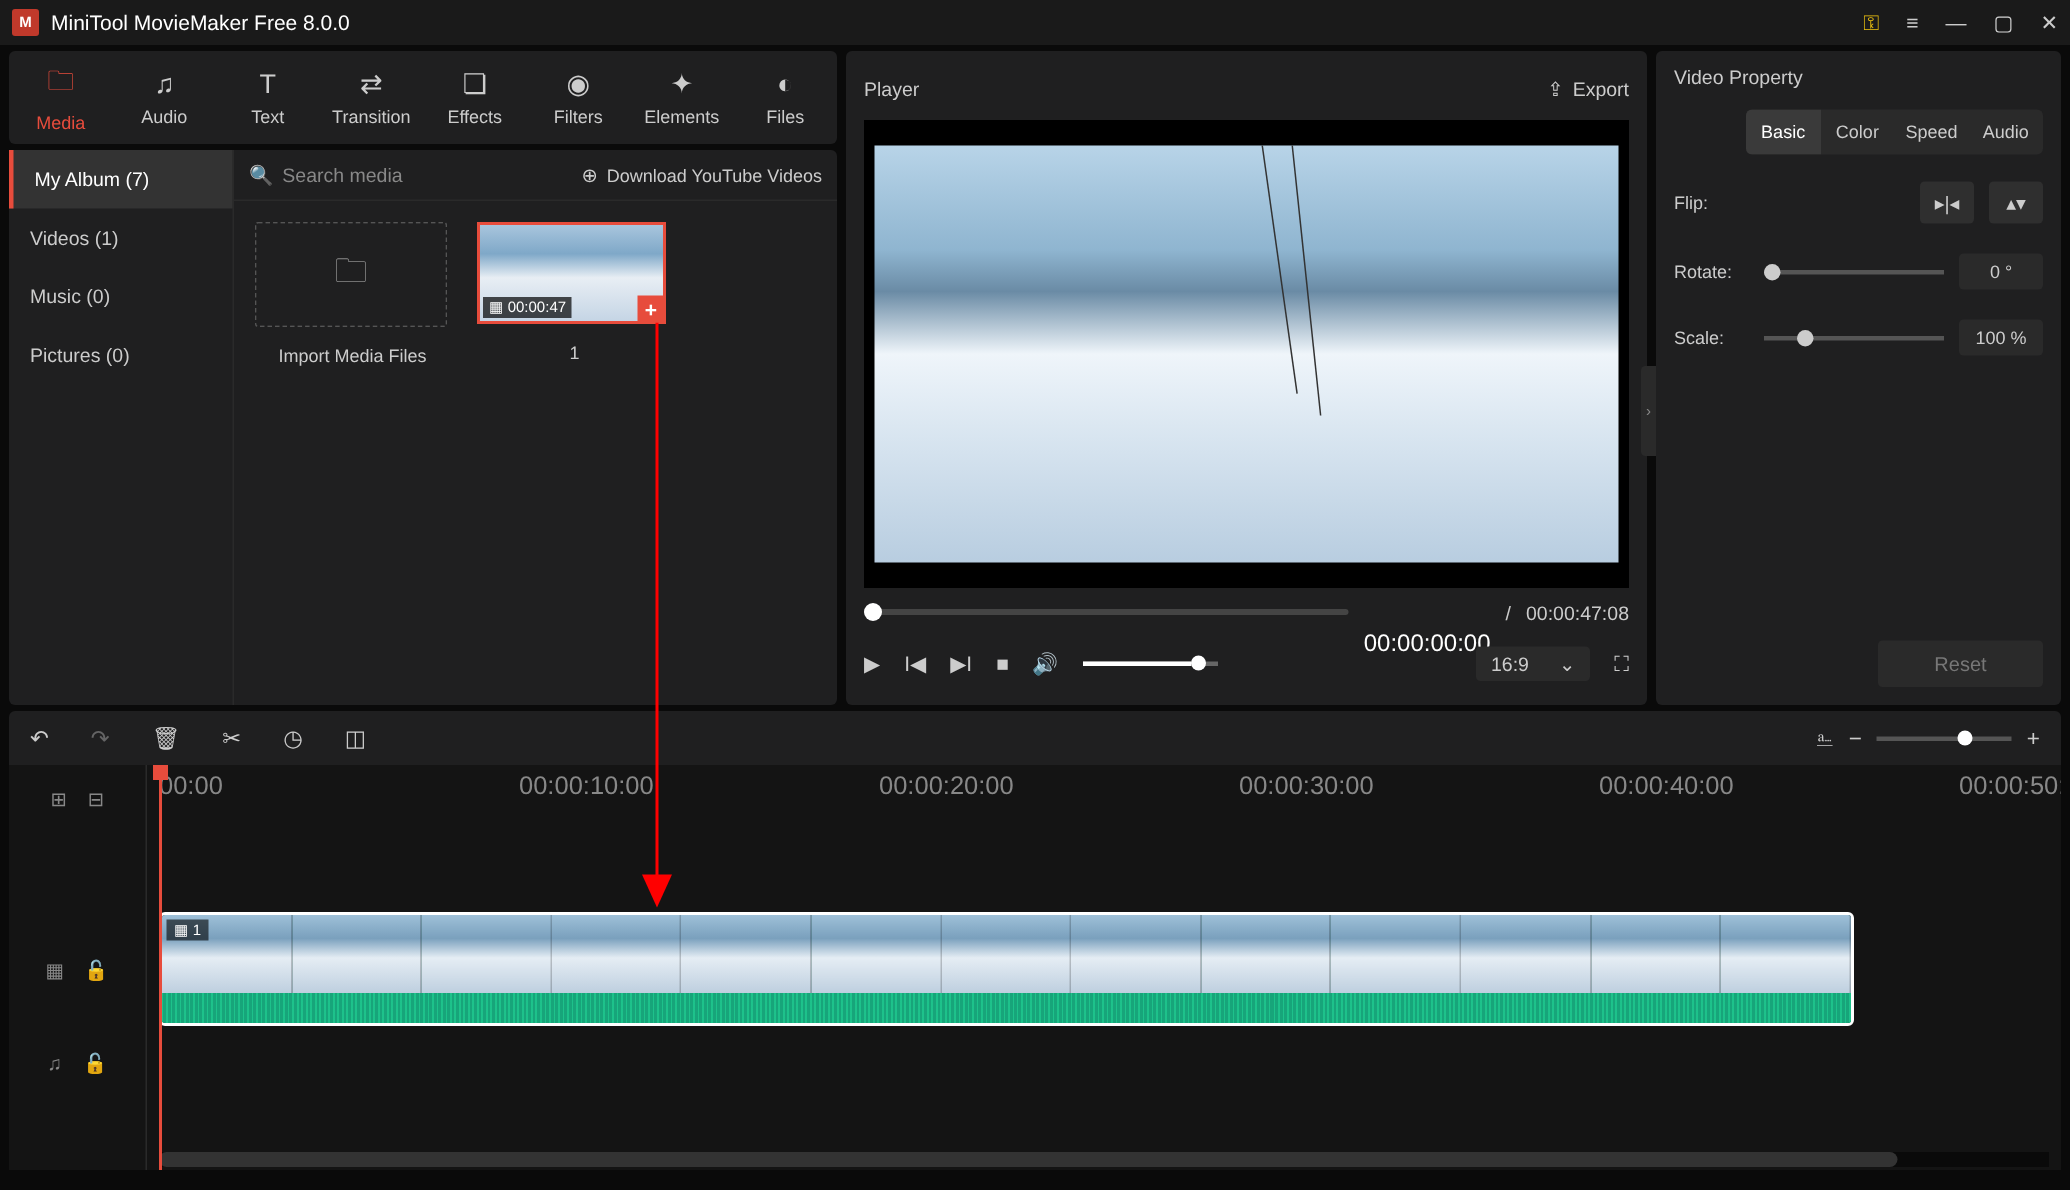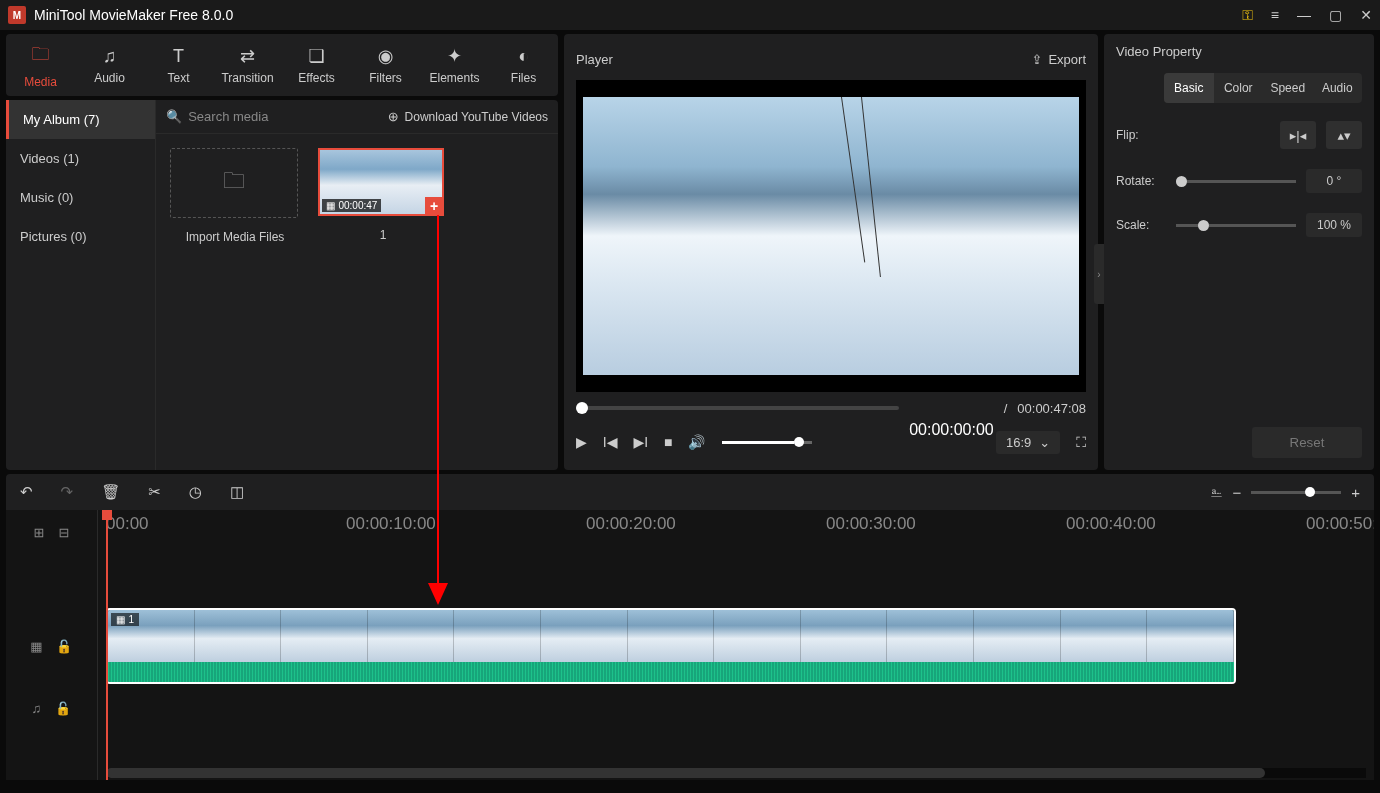--- a/index.html
+++ b/index.html
@@ -53,21 +53,21 @@
 .scrub { flex:1; height:4px; background:#444; border-radius:2px; position:relative;}
 .scrub-dot { position:absolute; left:0; top:-4px; width:12px; height:12px; background:#fff; border-radius:50%;}
 .time-cur { color:#ffffff; font-size:16px;margin-top:44px;}
 .time-tot { color:#ccc; font-size:13px;}
 .controls-row { display:flex; align-items:center; gap:16px; height:36px; margin-top:6px;}
 .ctrl { color:#ccc; cursor:pointer; font-size:14px;}
 .vol-slider { width:90px; height:3px; background:#666; position:relative;}
 .vol-slider::after { content:''; position:absolute; left:0; width:80%; height:3px; background:#fff;}
 .vol-dot{position:absolute;left:80%;top:-4px;width:10px;height:10px;background:#fff;border-radius:50%;}
 .spacer { flex:1;}
-.aspect { background:#2a2a2a; padding:4px 10px; border-radius:3px; display:flex; align-items:center; gap:8px; color:#ccc;}
+.aspect { background:#2a2a2a; padding:4px 10px; border-radius:3px; display:flex; align-items:center; gap:20px; color:#ccc;}
 
 
 .prop-pane { width:270px; background:#1f1f20; border-radius:4px; padding:10px 12px; position:relative;}
 .prop-title { color:#ccc; margin-bottom:14px;}
 .prop-tabs { display:flex; background:#2a2a2a; border-radius:4px; overflow:hidden; margin-bottom:18px;margin-left:48px;}
 .prop-tab { flex:1; text-align:center; padding:8px 4px; cursor:pointer; color:#ccc; font-size:12px;}
 .prop-tab.active { background:#3a3a3a; color:#fff;}
 .prop-row { display:flex; align-items:center; margin-bottom:20px; gap:10px;}
 .prop-label { width:50px; color:#ccc; font-size:12px;}
 .flip-btn { width:36px; height:28px; background:#2f2f2f; border-radius:3px; display:flex; align-items:center; justify-content:center; color:#ccc; cursor:pointer;}

